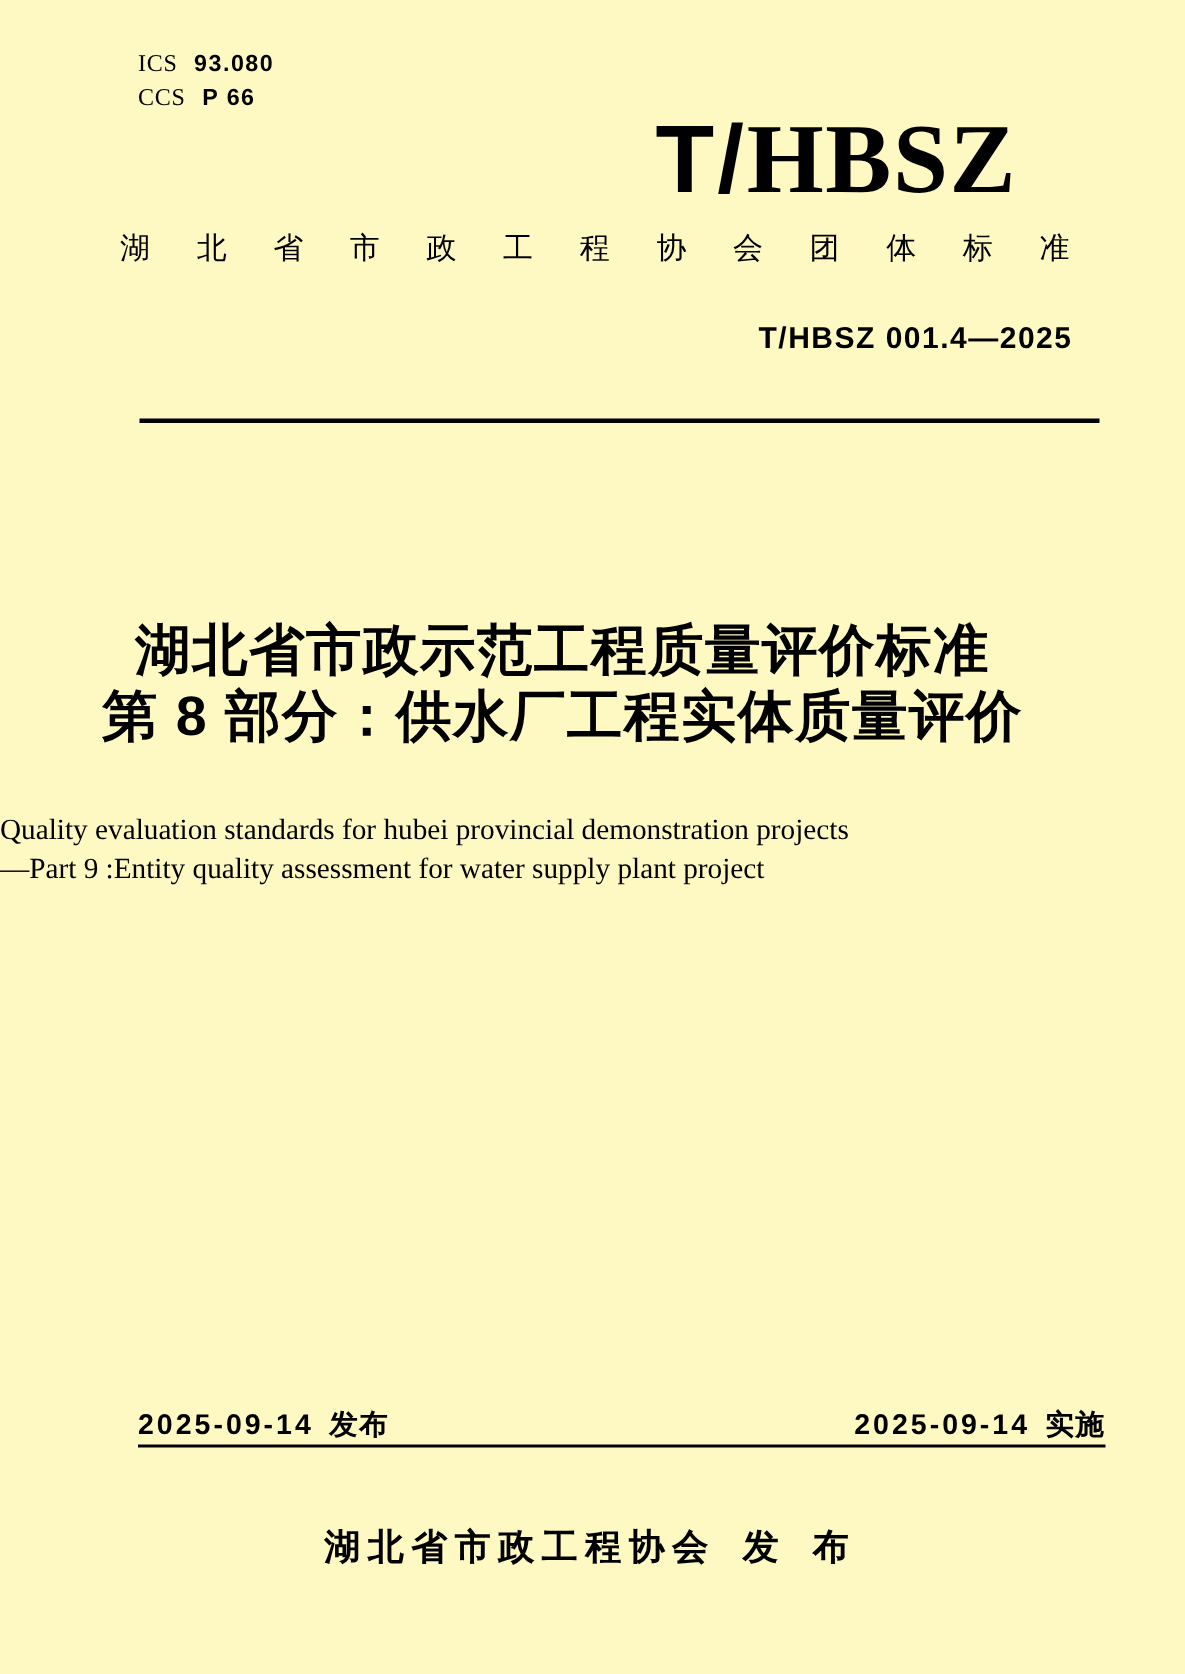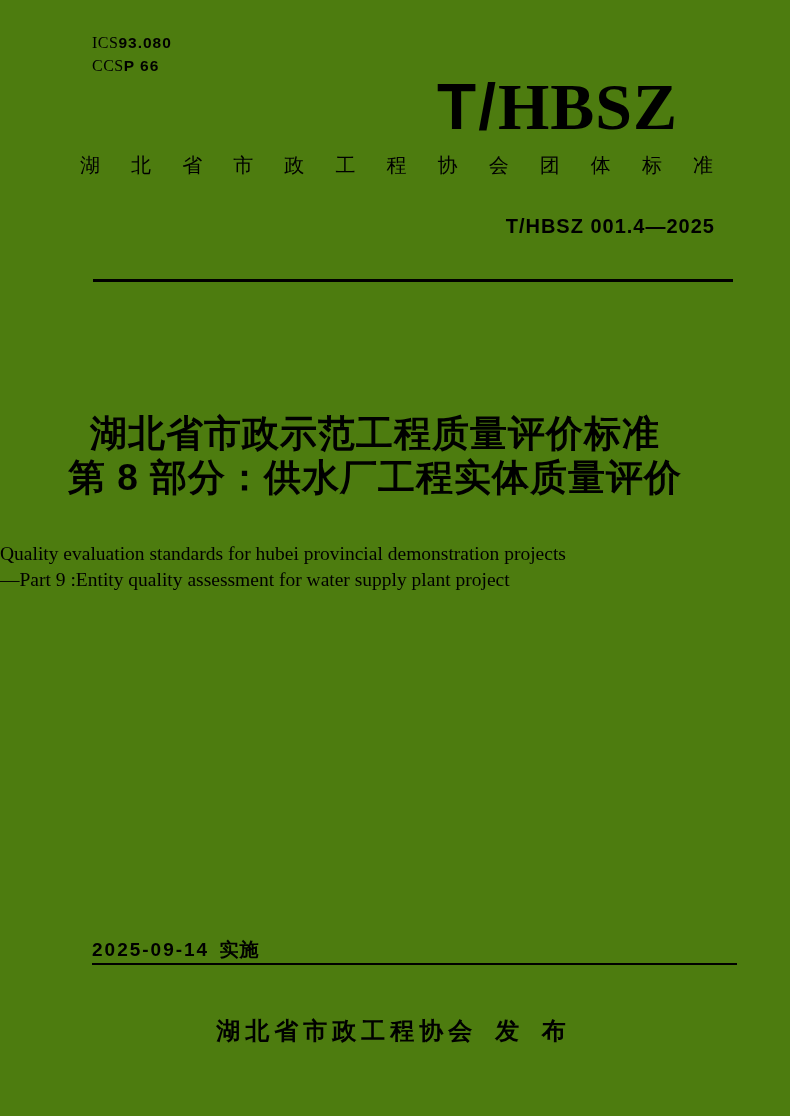--- a/index.html
+++ b/index.html
@@ -4,21 +4,21 @@
 <style>
   html, body {
     margin: 0;
     padding: 0;
     background: #ffffff;
   }
   .page {
     position: relative;
     width: 790px;
     height: 1116px;
-    background: #4d7c0f;
+    background: #fef9c3;
     color: #000000;
     font-family: "Liberation Sans", sans-serif;
     overflow: hidden;
   }
 
   
   .codes {
     position: absolute;
     left: 92px;
     top: 34px;
@@ -31,20 +31,21 @@
   .code-label {
     font-family: "Liberation Serif", serif;
     font-size: 16px;
     font-weight: 500;
     letter-spacing: 0.5px;
   }
   .code-value {
     font-family: "Liberation Sans", sans-serif;
     font-size: 15.5px;
     font-weight: 600;
+    margin-left: 11px;
     letter-spacing: 1px;
     text-align: right;
   }
 
   
   .logo {
     position: absolute;
     top: 74px;
     right: 112px;
     line-height: 1;
@@ -202,20 +203,24 @@
   </div>
 
   <div class="title-en">
     <div>Quality evaluation standards for hubei provincial demonstration projects</div>
     <div>—Part 9 :Entity quality assessment for water supply plant project</div>
   </div>
 
   <div class="date-row">
     <div>
       <span class="date-value">2025-09-14</span>
+      <span class="date-label">发布</span>
+    </div>
+    <div>
+      <span class="date-value">2025-09-14</span>
       <span class="date-label">实施</span>
     </div>
   </div>
 
   <div class="rule-bottom"></div>
 
   <div class="publisher-row">
     <span class="publisher-name">湖北省市政工程协会</span>
     <span class="publish-label">发 布</span>
   </div>

